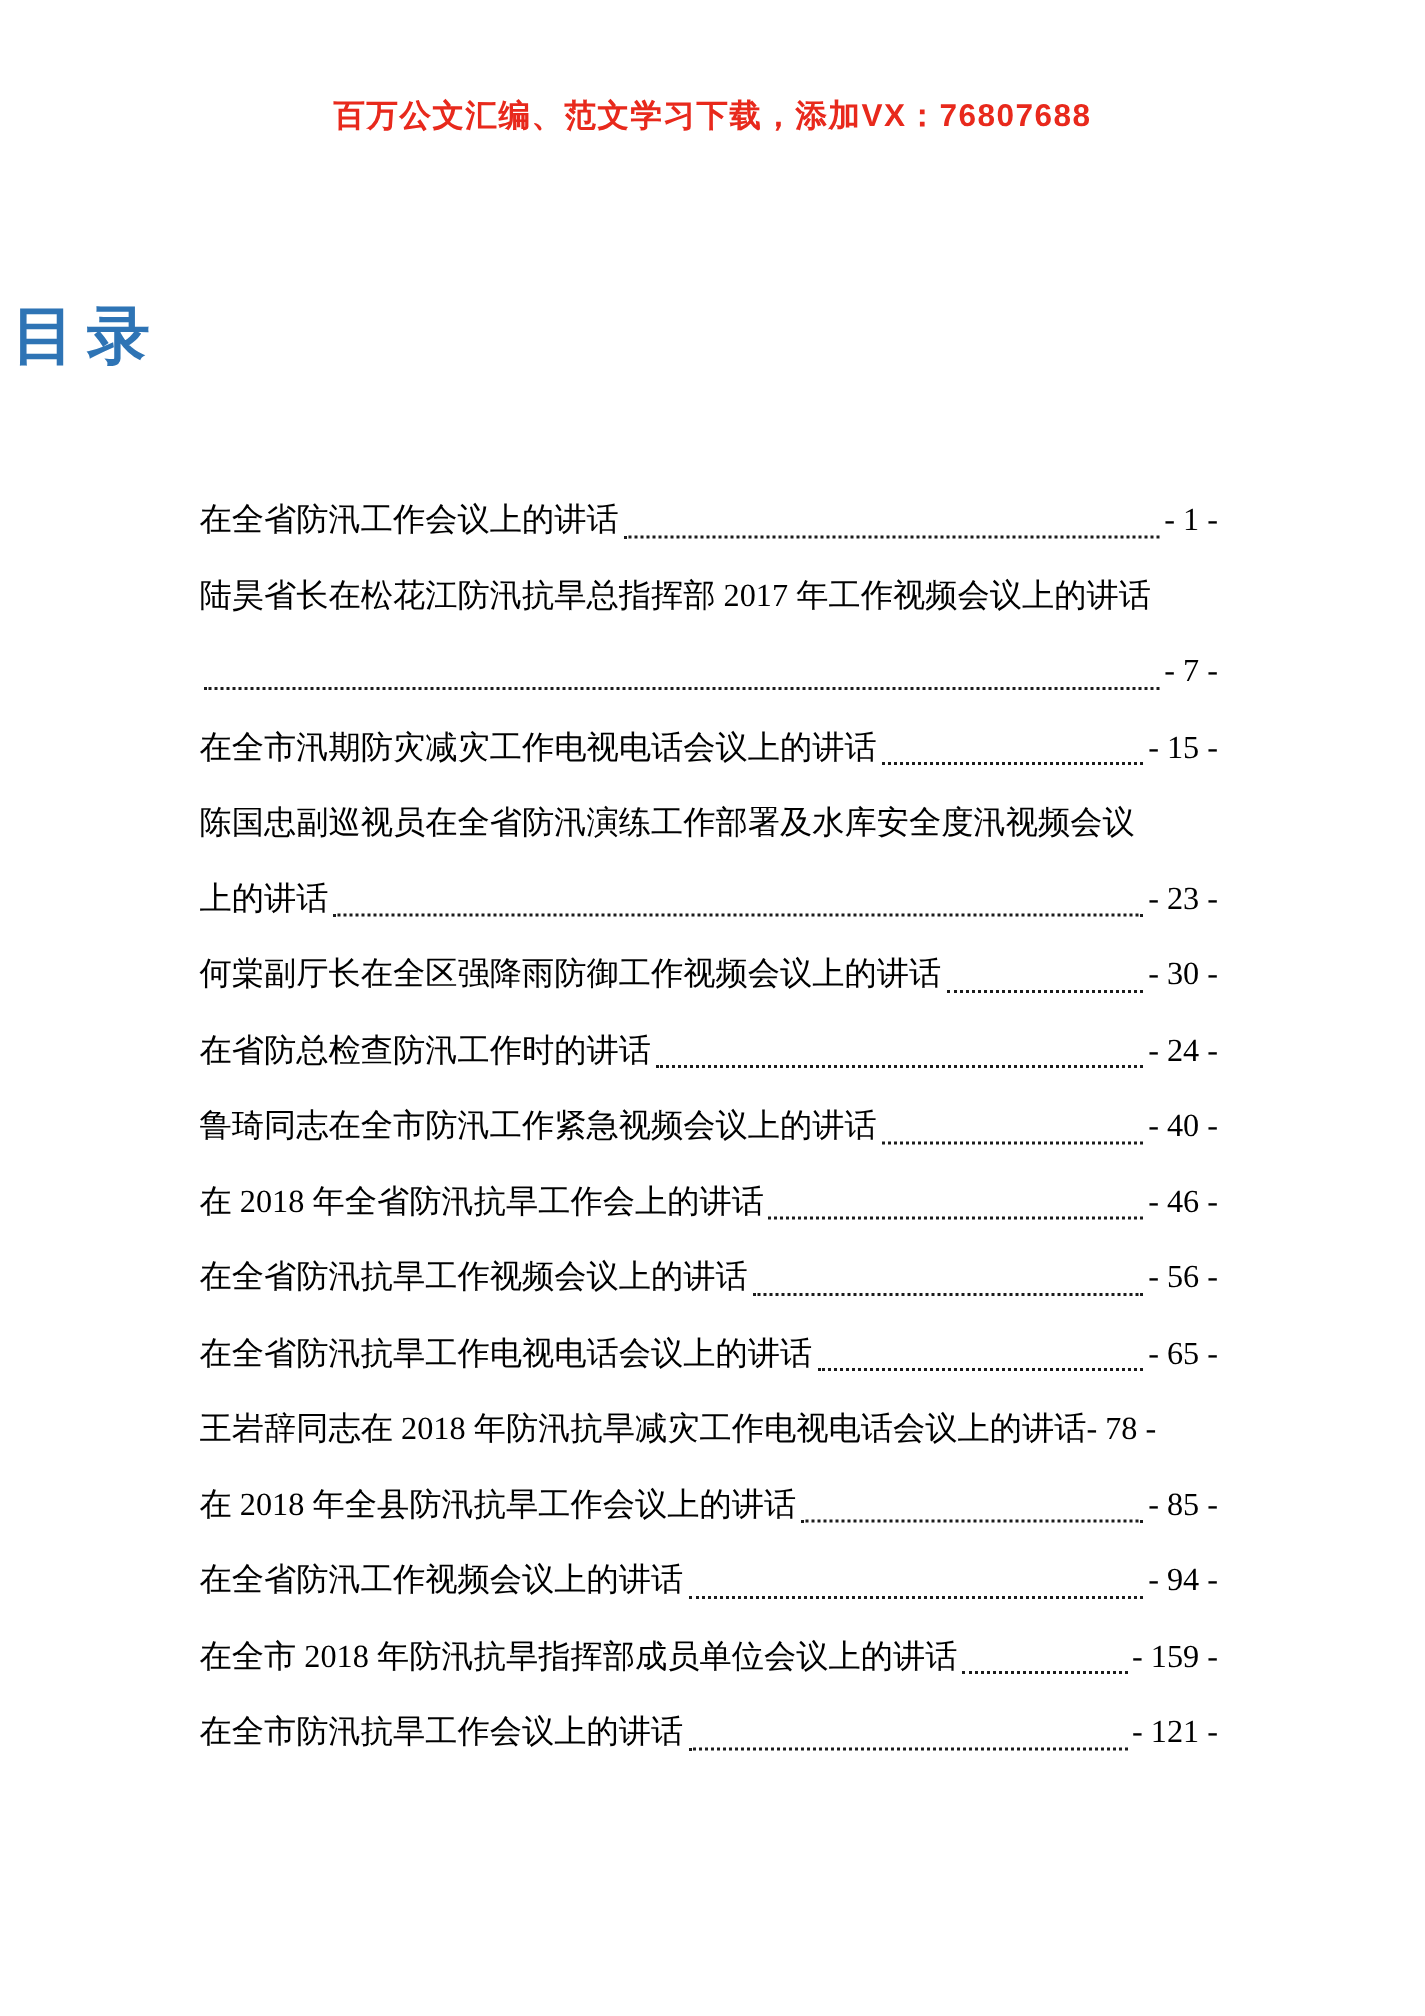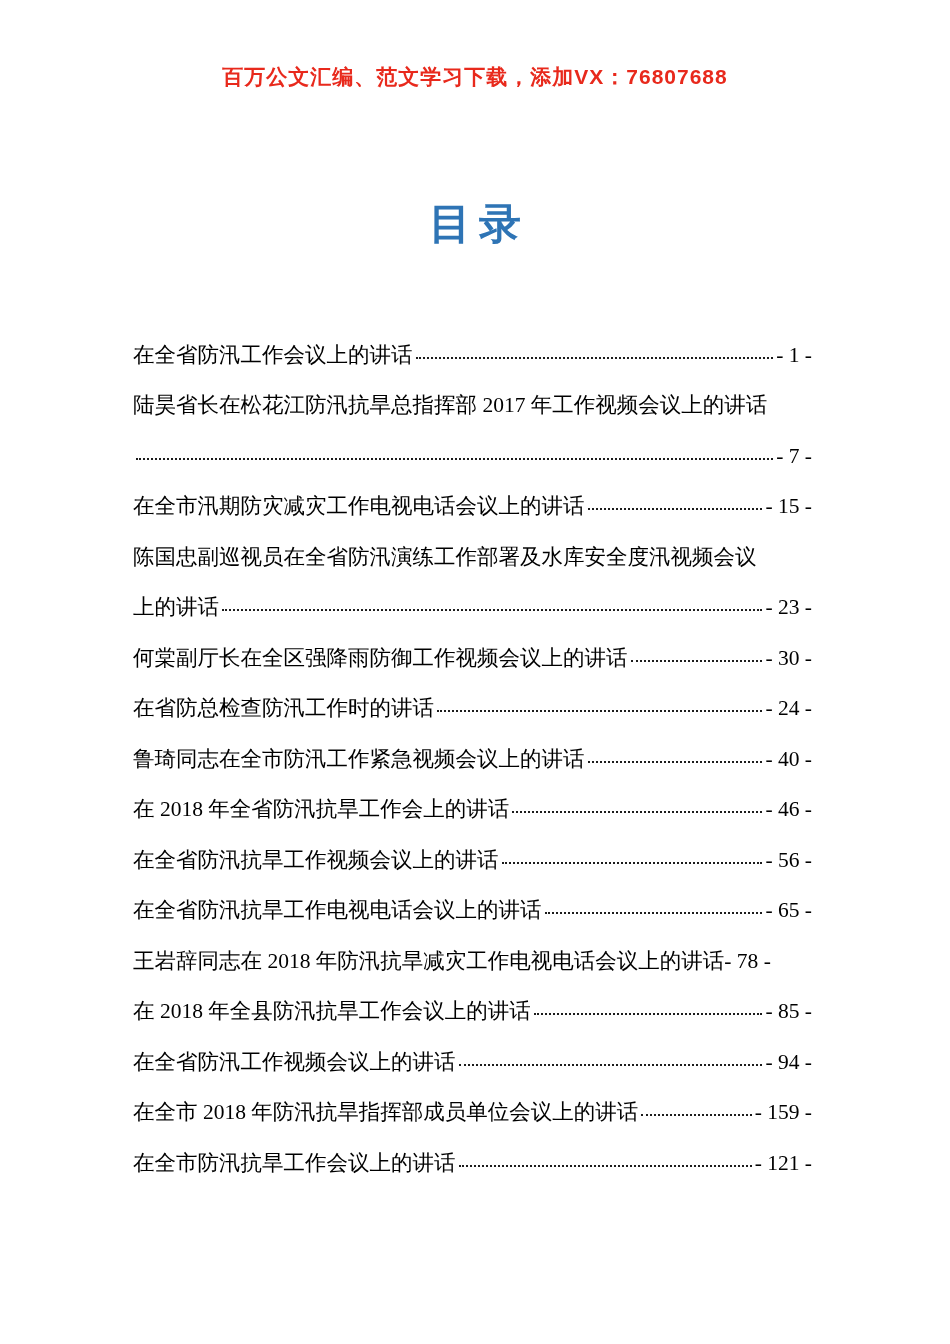--- a/index.html
+++ b/index.html
@@ -22,36 +22,35 @@
     font-weight: 600;
     font-size: 21px;
     color: var(--promo-red, #e8291c);
     letter-spacing: 1px;
   }
   .doc-title {
     position: absolute;
     top: 196px;
     left: 0;
     width: 100%;
-    text-align: center;
     font-size: 42px;
     font-weight: bold;
     color: var(--title-blue, #2E74B5);
     letter-spacing: 8px;
     text-indent: 8px;
   }
   .toc {
     position: absolute;
     left: 133px;
     right: 138px;
     top: 321px;
   }
   .toc-line {
     display: flex;
-    align-items: flex-end;
+    align-items: center;
     height: 50.5px;
     font-size: 21.5px;
     line-height: 34px;
     white-space: nowrap;
   }
   .toc-text { flex: 0 0 auto; }
   .toc-leader {
     flex: 1 1 auto;
     height: 0;
     border-bottom: 2.2px dotted #1c1c1c;

